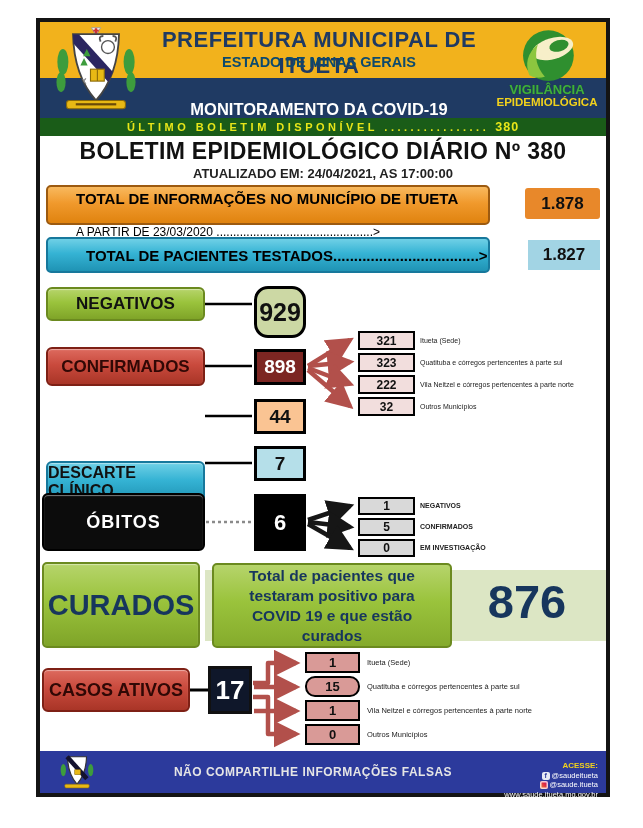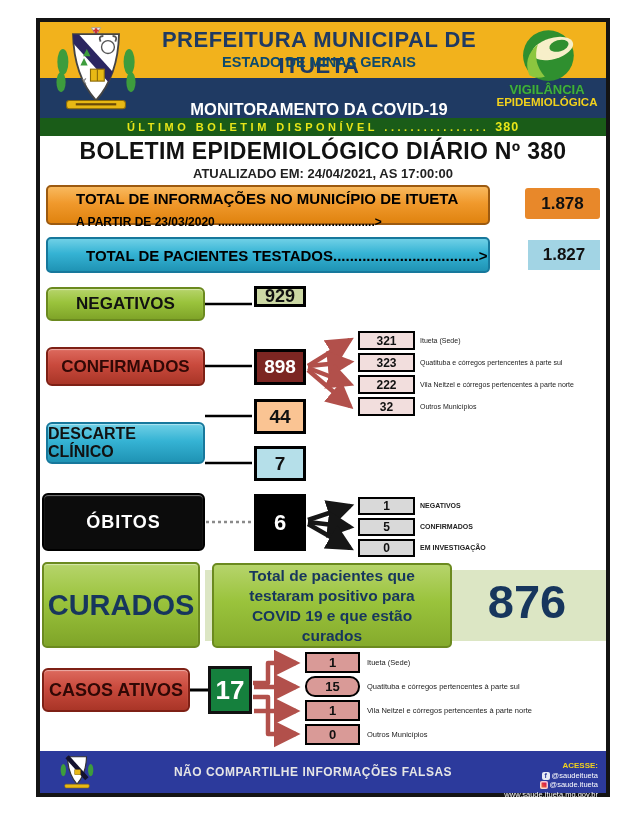--- a/index.html
+++ b/index.html
@@ -39,21 +39,21 @@
            font-size:23px; font-weight:bold; color:#111; letter-spacing:0.3px; }
   .subtitle { position:absolute; left:0; top:144px; width:566px; text-align:center;
               font-size:13px; font-weight:bold; color:#222; }
 
   
   .bar { position:absolute; border-radius:5px; border:2px solid; color:#000; }
   .bar-orange { left:6px; top:163px; width:444px; height:40px;
     background:linear-gradient(180deg,#f8b95e 0%,#f0992c 45%,#e0830f 100%); border-color:#9c5a10;
     padding:3px 0 0 28px; }
   .bar-orange .l1 { font-size:15px; font-weight:bold; }
-  .bar-orange .l2 { font-size:12px; font-weight:bold; margin-top:8px; }
+  .bar-orange .l2 { font-size:12px; font-weight:normal; margin-top:18px; }
   .bar-blue { left:6px; top:215px; width:444px; height:36px;
     background:linear-gradient(180deg,#6fd0e6 0%,#35b3d4 45%,#1f93b4 100%); border-color:#17789c;
     display:flex; align-items:center; padding-left:38px; font-size:15px; font-weight:bold; }
   .val-orange { position:absolute; left:485px; top:166px; width:75px; height:31px; background:#e8882a;
     border-radius:3px; display:flex; align-items:center; justify-content:center;
     font-size:17px; font-weight:bold; color:#111; }
   .val-blue { position:absolute; left:488px; top:218px; width:72px; height:30px; background:#a2d4e4;
     display:flex; align-items:center; justify-content:center; font-size:17px; font-weight:bold; color:#111; }
 
   
@@ -82,21 +82,21 @@
   .curados-pill { top:540px; height:86px; width:158px; left:2px; font-size:29px; color:#17365d; border-radius:5px; }
   .curados-desc { position:absolute; left:172px; top:541px; width:240px; height:85px; border-radius:5px;
     background:linear-gradient(180deg,#b6d46b 0%,#9ac33c 45%,#85ab2c 100%); border:2px solid #6b8a1f;
     display:flex; align-items:center; justify-content:center; text-align:center;
     font-size:15.5px; font-weight:bold; color:#17365d; padding:4px 10px; line-height:20px; }
   .curados-val { position:absolute; left:412px; top:552px; width:150px; text-align:center;
     font-size:47px; font-weight:bold; color:#17365d; }
 
   
   .ativos-pill { top:646px; height:44px; width:148px; left:2px; font-size:18px; color:#300805; }
-  .box17 { position:absolute; left:168px; top:644px; width:44px; height:48px; background:#15803d;
+  .box17 { position:absolute; left:168px; top:644px; width:44px; height:48px; background:#0f172a;
     border:3px solid #111; display:flex; align-items:center; justify-content:center;
     font-size:26px; font-weight:bold; color:#fff; z-index:3; }
 
   
   .footer { position:absolute; left:0; top:729px; width:566px; height:42px; background:#2c3a9c; }
   .footer-warn { position:absolute; left:120px; right:140px; top:0; height:42px;
     display:flex; align-items:center; justify-content:center;
     font-size:12px; font-weight:bold; color:#e5e5e5; letter-spacing:0.5px; }
   .footer-right { position:absolute; right:8px; top:10px; text-align:right; color:#fff; font-size:7.5px; line-height:9.5px; }
   .footer-right .acc { color:#f2d21c; font-weight:bold; font-size:8px; }
@@ -200,38 +200,38 @@
         <line x1="150" y1="668" x2="170" y2="668" stroke="#000" stroke-width="3"></line>
         <path d="M213,661 H228 V641 H256" fill="none" stroke="#b2504b" stroke-width="4.5" stroke-linejoin="round" marker-end="url(#aRed)"></path>
         <line x1="214" y1="665" x2="256" y2="665" stroke="#b2504b" stroke-width="4.5" marker-end="url(#aRed)"></line>
         <line x1="214" y1="689" x2="256" y2="689" stroke="#b2504b" stroke-width="4.5" marker-end="url(#aRed)"></line>
         <path d="M213,675 H228 V712 H256" fill="none" stroke="#b2504b" stroke-width="4.5" stroke-linejoin="round" marker-end="url(#aRed)"></path>
       </svg>
 
       <div class="pill pill-green" style="top:265px;height:34px;font-size:17px;">
         <span>NEGATIVOS</span>
       </div>
-      <div class="vbox" style="top:264px;height:21px;font-size:18px;background:#ccd8a4;">929</div>
+      <div class="vbox" style="top:264px;height:52px;font-size:25px;background:#ccd8a4;border-radius:14px;">929</div>
 
       <div class="pill pill-red" style="top:325px;height:39px;font-size:17px;">
         <span>CONFIRMADOS</span>
       </div>
       <div class="vbox" style="top:327px;height:36px;font-size:19px;background:#7c2622;color:#fff;">898</div>
       <div class="mini" style="top:309px;background:#f2dedd;">321</div>
       <div class="mini" style="top:331px;background:#f2dedd;">323</div>
       <div class="mini" style="top:353px;background:#f2dedd;">222</div>
       <div class="mini" style="top:375px;background:#f2dedd;">32</div>
       <div class="mini-lbl" style="top:315px;">Itueta (Sede)</div>
       <div class="mini-lbl" style="top:337px;">Quatituba e córregos pertencentes à parte sul</div>
       <div class="mini-lbl" style="top:359px;">Vila Neitzel e córregos pertencentes à parte norte</div>
       <div class="mini-lbl" style="top:381px;">Outros Municípios</div>
 
       <div class="vbox" style="top:377px;height:35px;font-size:19px;background:#fac493;">44</div>
 
-      <div class="pill pill-blue" style="top:400px;height:42px;font-size:16px;align-items:center;">
+      <div class="pill pill-blue" style="top:439px;height:42px;font-size:16px;align-items:center;">
         <span>DESCARTE CLÍNICO</span>
       </div>
       <div class="vbox" style="top:424px;height:35px;font-size:19px;background:#b5dfe9;">7</div>
 
       <div class="pill pill-black" style="top:471px;height:58px;width:163px;left:2px;font-size:18px;letter-spacing:1px;">
         <span>ÓBITOS</span>
       </div>
       <div class="vbox" style="top:472px;height:57px;font-size:22px;background:#000;color:#fff;border-color:#000;">6</div>
       <div class="mini" style="top:475px;height:18px;background:#d9d9d9;">1</div>
       <div class="mini" style="top:496px;height:18px;background:#d9d9d9;">5</div>

